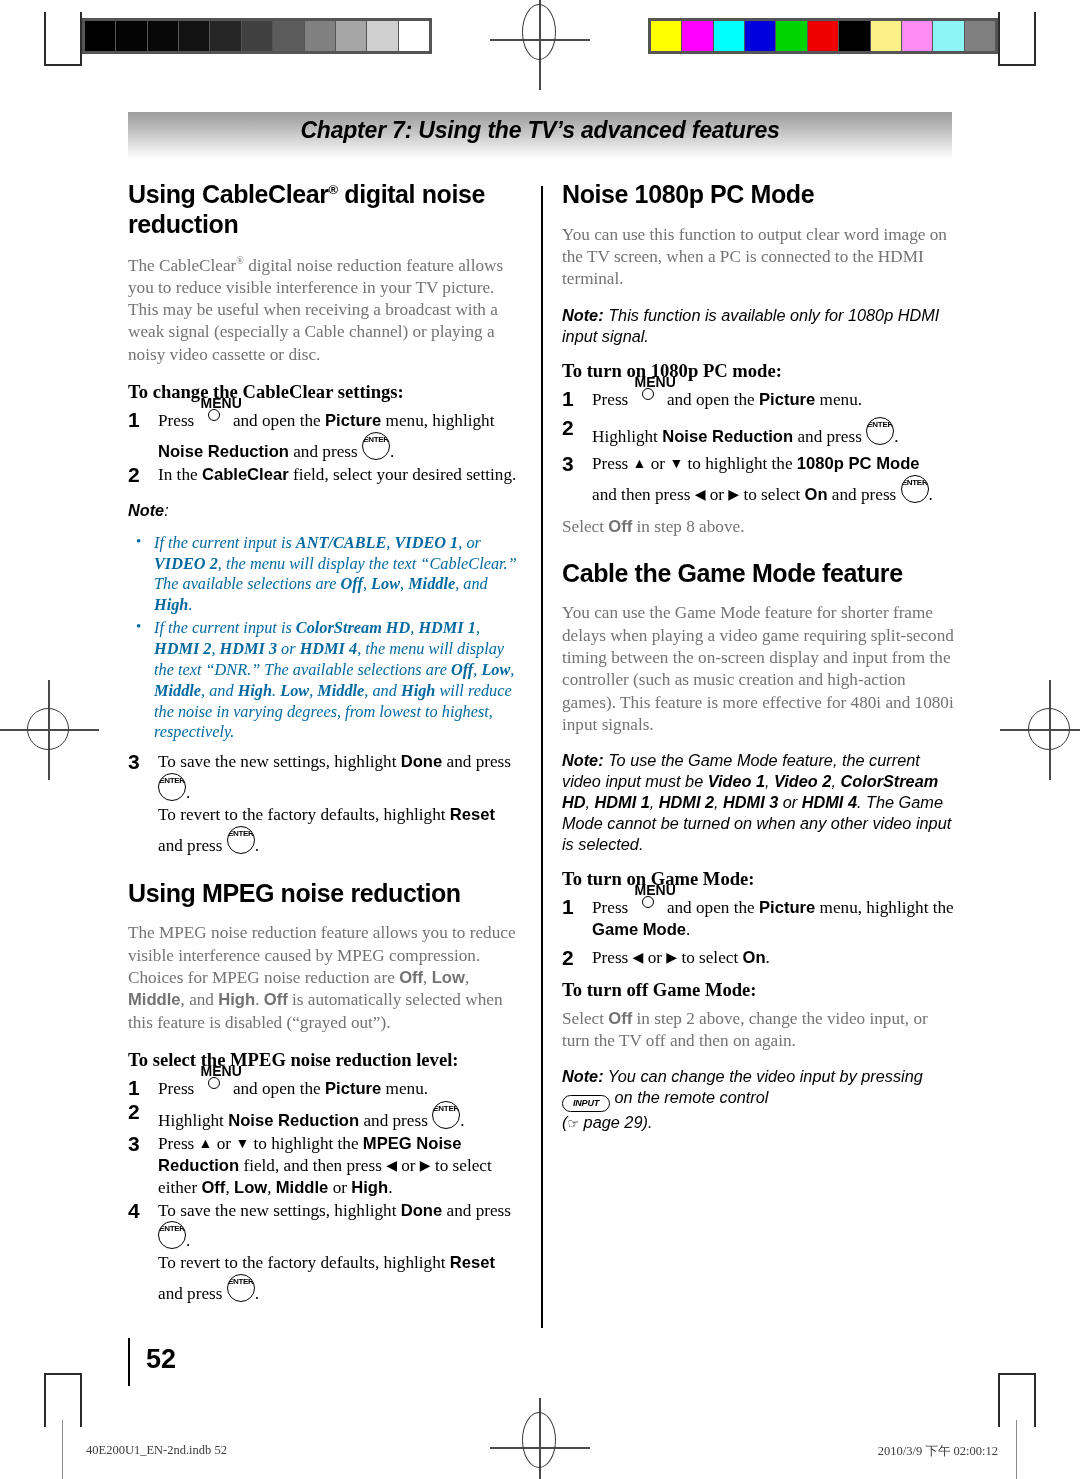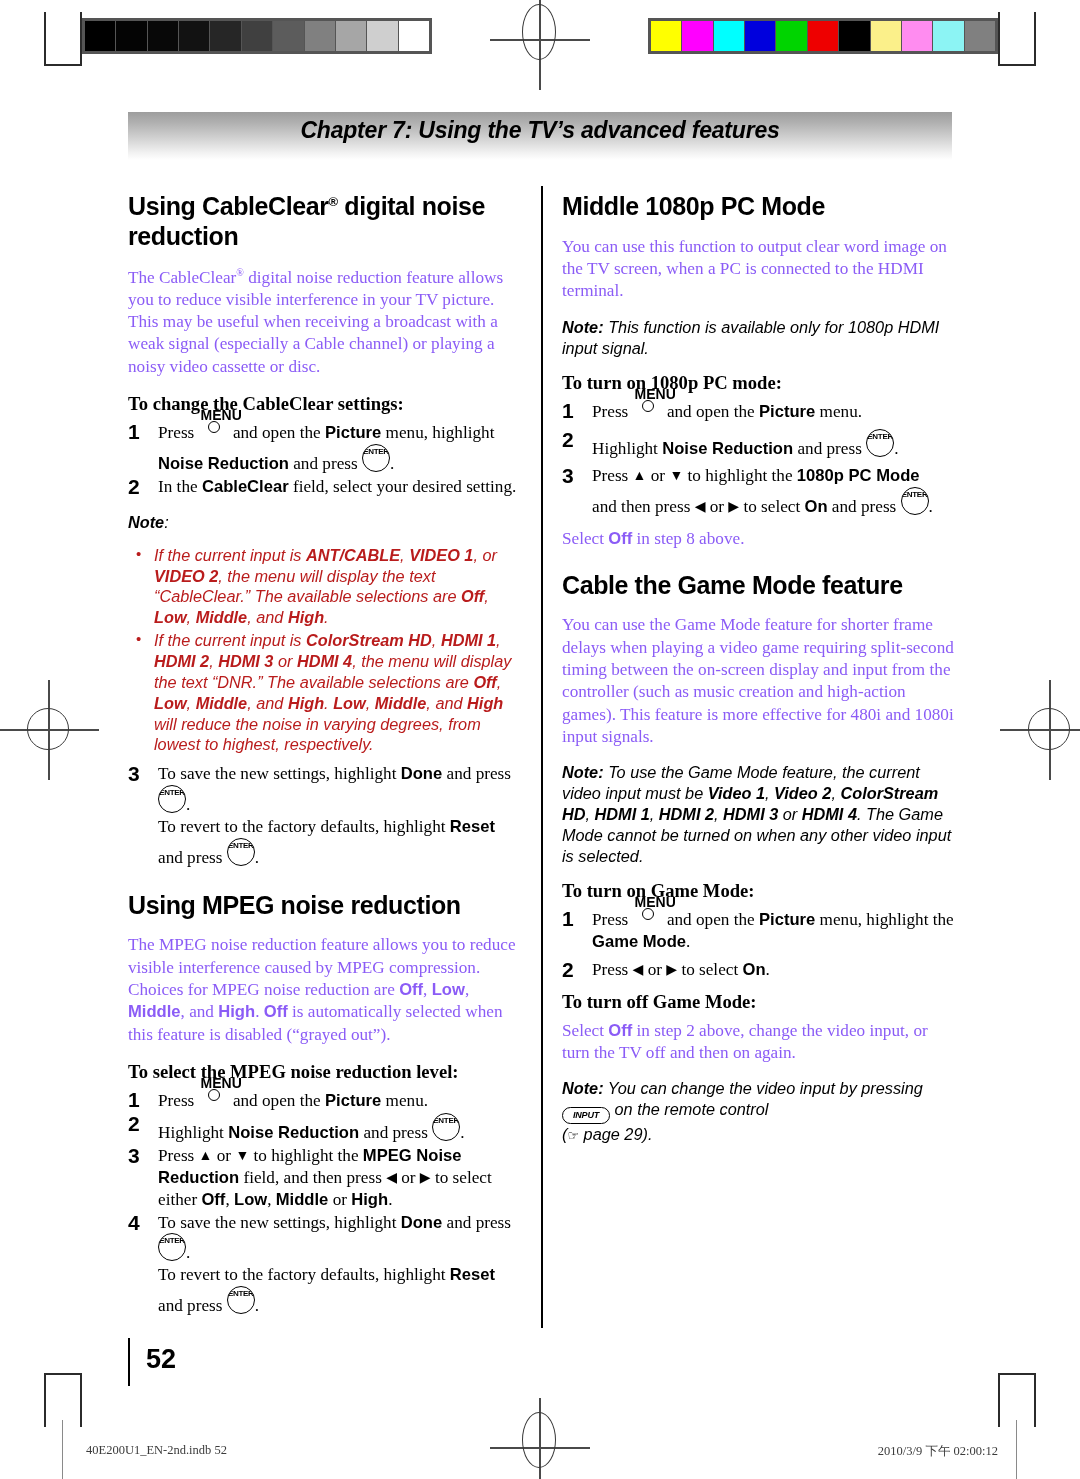--- a/index.html
+++ b/index.html
@@ -58,21 +58,21 @@
   }
   .chapter-title {
     position: absolute; left: 128px; top: 117px; width: 824px;
     text-align: center;
     font-family: "Liberation Sans", sans-serif;
     font-weight: bold; font-style: italic;
     font-size: 23px; letter-spacing: -0.2px;
     color: #000;
   }
 
-  .col { position: absolute; top: 192px; width: 396px; }
+  .col { position: absolute; top: 180px; width: 396px; }
   .col-left  { left: 128px; }
   .col-right { left: 562px; }
 
   .col-divider {
     position: absolute; left: 541px; top: 186px; width: 1.5px; height: 1142px;
     background: #000;
   }
 
   .left-rule {
     position: absolute; left: 128px; top: 1338px; width: 2px; height: 48px; background: #000;
@@ -106,21 +106,21 @@
     letter-spacing: -0.4px;
     color: #000;
   }
   h2.sec sup { font-size: 13px; vertical-align: super; }
 
   p.body {
     font-family: "Liberation Serif", serif;
     font-size: 17.2px;
     line-height: 1.30;
     margin: 0 0 14px 0;
-    color: #8b5cf6;
+    color: #737373;
   }
   p.body sup { font-size: 10px; vertical-align: super; }
 
   h3.sub {
     font-family: "Liberation Serif", serif;
     font-weight: bold;
     font-size: 18.6px;
     line-height: 1.25;
     margin: 0 0 6px 0;
     color: #000;
@@ -134,26 +134,26 @@
     margin: 14px 0 12px 0;
     color: #000;
   }
   p.note b { font-style: italic; font-weight: bold; }
   .note-label { font-weight: bold; font-style: italic; }
 
   ul.notelist { list-style: none; margin: 0 0 8px 0; padding: 0; }
   ul.notelist li {
     position: relative;
     padding-left: 26px;
-    font-family: Liberation Sans, sans-serif;
+    font-family: Liberation Serif, serif;
     font-style: italic;
     font-size: 16.3px;
     line-height: 1.28;
     margin-bottom: 2px;
-    color: #b91c1c;
+    color: #0369a1;
   }
   ul.notelist li::before {
     content: "\2022";
     position: absolute; left: 8px; top: -1px;
     font-size: 15px; font-style: normal;
   }
   ul.notelist li b { font-weight: bold; font-style: italic; }
 
   ol.steps { list-style: none; margin: 0 0 10px 0; padding: 0; }
   ol.steps > li {
@@ -396,21 +396,21 @@
         <span>To revert to the factory defaults, highlight</span>
         <b>Reset</b>
         <span>and press</span>
         <span class="key-enter">ENTER</span>.
       </li>
     </ol>
   </div>
 
   <div class="col col-right">
 
-    <h2 class="sec">Middle 1080p PC Mode</h2>
+    <h2 class="sec">Noise 1080p PC Mode</h2>
 
     <p class="body">You can use this function to output clear word image on the TV screen, when a PC is connected to the HDMI terminal.</p>
 
     <p class="note"><span class="note-label">Note:</span><span> This function is available only for 1080p HDMI input signal.</span></p>
 
     <h3 class="sub">To turn on 1080p PC mode:</h3>
 
     <ol class="steps">
       <li style="margin-bottom:6px;">
         <span class="num">1</span>

